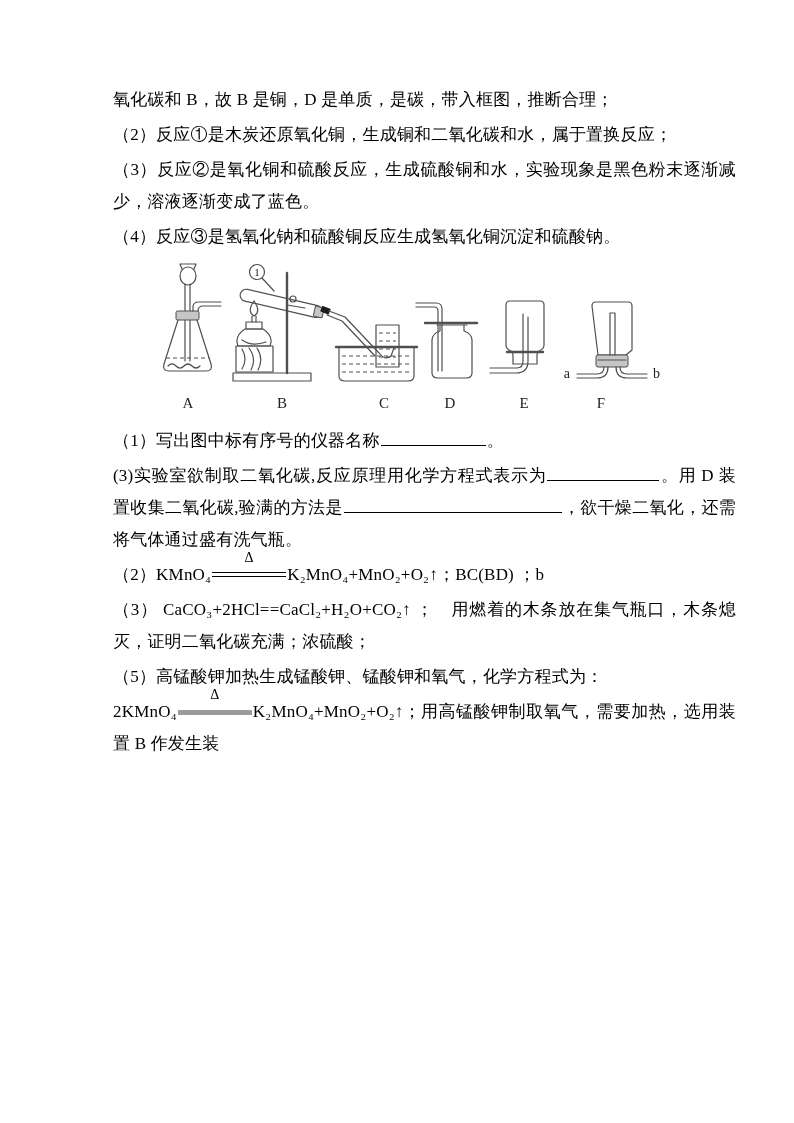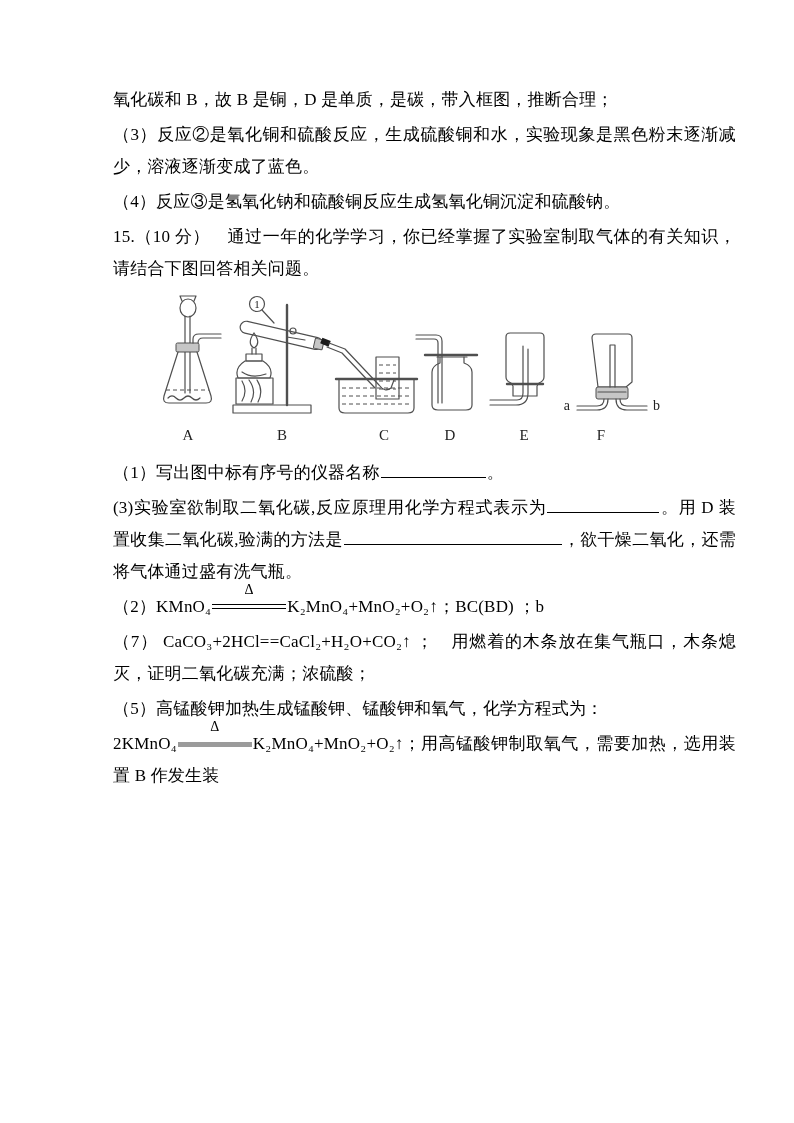--- a/index.html
+++ b/index.html
@@ -47,25 +47,25 @@
   .figure-svg .apparatus-label{font-size:15px;}
   .figure-svg .port-label{font-size:14px;}
   .figure-svg .callout-num{font-size:11px;}
 </style>
 </head>
 <body>
 
 <div class="doc">
 
   <p class="line">氧化碳和 B，故 B 是铜，D 是单质，是碳，带入框图，推断合理；</p>
+  <p class="line">（2）反应①是木炭还原氧化铜，生成铜和二氧化碳和水，属于置换反应；</p>
   <p class="line">（3）反应②是氧化铜和硫酸反应，生成硫酸铜和水，实验现象是黑色粉末逐渐减少，溶液逐渐变成了蓝色。</p>
   <p class="line">（4）反应③是氢氧化钠和硫酸铜反应生成氢氧化铜沉淀和硫酸钠。</p>
 
 
-  <p class="line">15.（10 分）　通过一年的化学学习，你已经掌握了实验室制取气体的有关知识，请结合下图回答相关问题。</p>
 
   <div class="figure-wrap">
     <svg class="figure-svg" width="540" height="156" viewBox="0 0 540 156">
 
       <g>
         <ellipse class="sk" cx="39" cy="15" rx="8" ry="9"></ellipse>
         <path class="sk" d="M33,8 L31,3 M45,8 L47,3 M31,3 L47,3"></path>
         <path class="sk" d="M36,23 L36,100 M41,23 L41,100"></path>
         <rect class="fillgray" x="27" y="50" width="23" height="9" rx="1.5"></rect>
         <path class="sk" d="M29,59 L15,103 Q13,110 20,110 L57,110 Q64,110 62,103 L48,59"></path>
@@ -145,20 +145,20 @@
   </div>
 
   <p class="line"><span>（1）写出图中标有序号的仪器名称</span><span class="blank w105"></span><span>。</span></p>
 
 
   <p class="line"><span>(3)实验室欲制取二氧化碳,反应原理用化学方程式表示为</span><span class="blank w112"></span><span>。用 D 装置收集二氧化碳,验满的方法是</span><span class="blank w218"></span><span>，欲干燥二氧化，还需将气体通过盛有洗气瓶。</span></p>
 
 
   <p class="line eq-extra"><span class="eq"><span>（2）</span><span>KMnO₄</span><span class="eq-arrow double"><span class="cond">Δ</span><span class="bar"></span></span><span>K₂MnO₄+MnO₂+O₂↑</span></span><span>；BC(BD) ；b</span></p>
 
-  <p class="line">（7） CaCO₃+2HCl==CaCl₂+H₂O+CO₂↑ ；　用燃着的木条放在集气瓶口，木条熄灭，证明二氧化碳充满；浓硫酸；</p>
+  <p class="line">（3） CaCO₃+2HCl==CaCl₂+H₂O+CO₂↑ ；　用燃着的木条放在集气瓶口，木条熄灭，证明二氧化碳充满；浓硫酸；</p>
 
 
   <p class="line">（5）高锰酸钾加热生成锰酸钾、锰酸钾和氧气，化学方程式为：</p>
 
   <p class="line eq-extra"><span class="eq"><span>2KMnO₄</span><span class="eq-arrow thick"><span class="cond">Δ</span><span class="bar"></span></span><span>K₂MnO₄+MnO₂+O₂↑</span></span><span>；用高锰酸钾制取氧气，需要加热，选用装置 B 作发生装</span></p>
 
 </div>
 
 </body></html>

